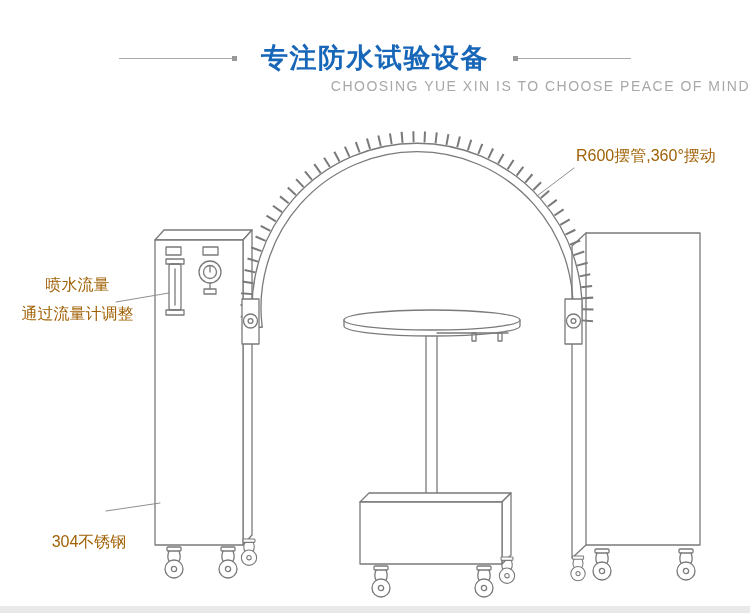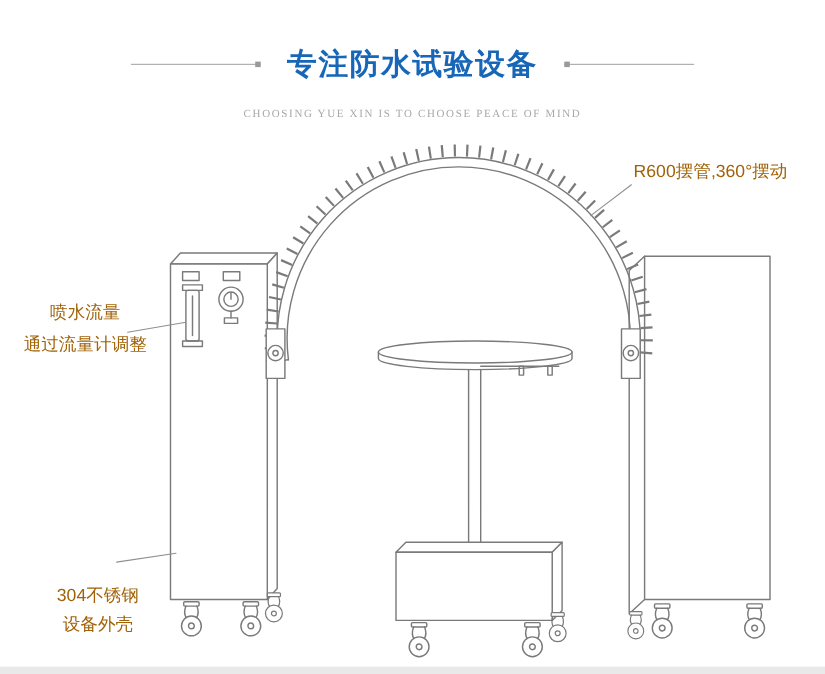--- a/index.html
+++ b/index.html
@@ -5,34 +5,34 @@
   * { margin: 0; padding: 0; box-sizing: border-box; }
   html, body { background: #ffffff; }
   body {
     width: 750px; height: 613px;
     font-family: "Liberation Sans", sans-serif;
     position: relative; overflow: hidden;
   }
   .page { position: relative; width: 750px; height: 613px; background: #ffffff; }
 
   
-  .header { position: absolute; top: 0; left: 0; width: 100%; text-align: center; font-family: Liberation Serif, serif; }
+  .header { position: absolute; top: 0; left: 0; width: 100%; text-align: right; }
   .title-row { display: flex; align-items: center; justify-content: center; margin-top: 42px; gap: 24px; }
   .deco-line { position: relative; width: 118px; height: 1px; background: #a9a9a9; }
   .deco-line::after {
     content: ""; position: absolute; top: -2px; width: 5px; height: 5px; background: #999999;
   }
   .deco-line.left::after  { right: 0; }
   .deco-line.right::after { left: 0; }
   .title {
     font-size: 27px; font-weight: bold; color: #1766b8;
     letter-spacing: 1.5px; line-height: 32px; white-space: nowrap;
   }
   .subtitle {
-    margin-top: 24px; font-size: 10px; color: #a8a8a8;
+    margin-top: 4px; font-size: 14px; color: #a8a8a8;
     letter-spacing: 1.5px; white-space: nowrap;
   }
 
   
   .diagram-svg { position: absolute; left: 0; top: 0; width: 750px; height: 613px; }
 
   
   .callout { position: absolute; color: #a16207; font-size: 16px; }
   .callout-arc   { left: 576px; top: 146px; white-space: nowrap; }
   .callout-flow  { left: 5px;  top: 270px; width: 145px; text-align: center; line-height: 29px; }
@@ -141,17 +141,16 @@
 
   <div class="callout callout-arc">R600摆管,360°摆动</div>
 
   <div class="callout callout-flow">
     <div>喷水流量</div>
     <div>通过流量计调整</div>
   </div>
 
   <div class="callout callout-shell">
     <div>304不锈钢</div>
-    <div>设备外壳</div>
   </div>
 
   <div class="bottom-strip"></div>
 </div>
 
 </body></html>

